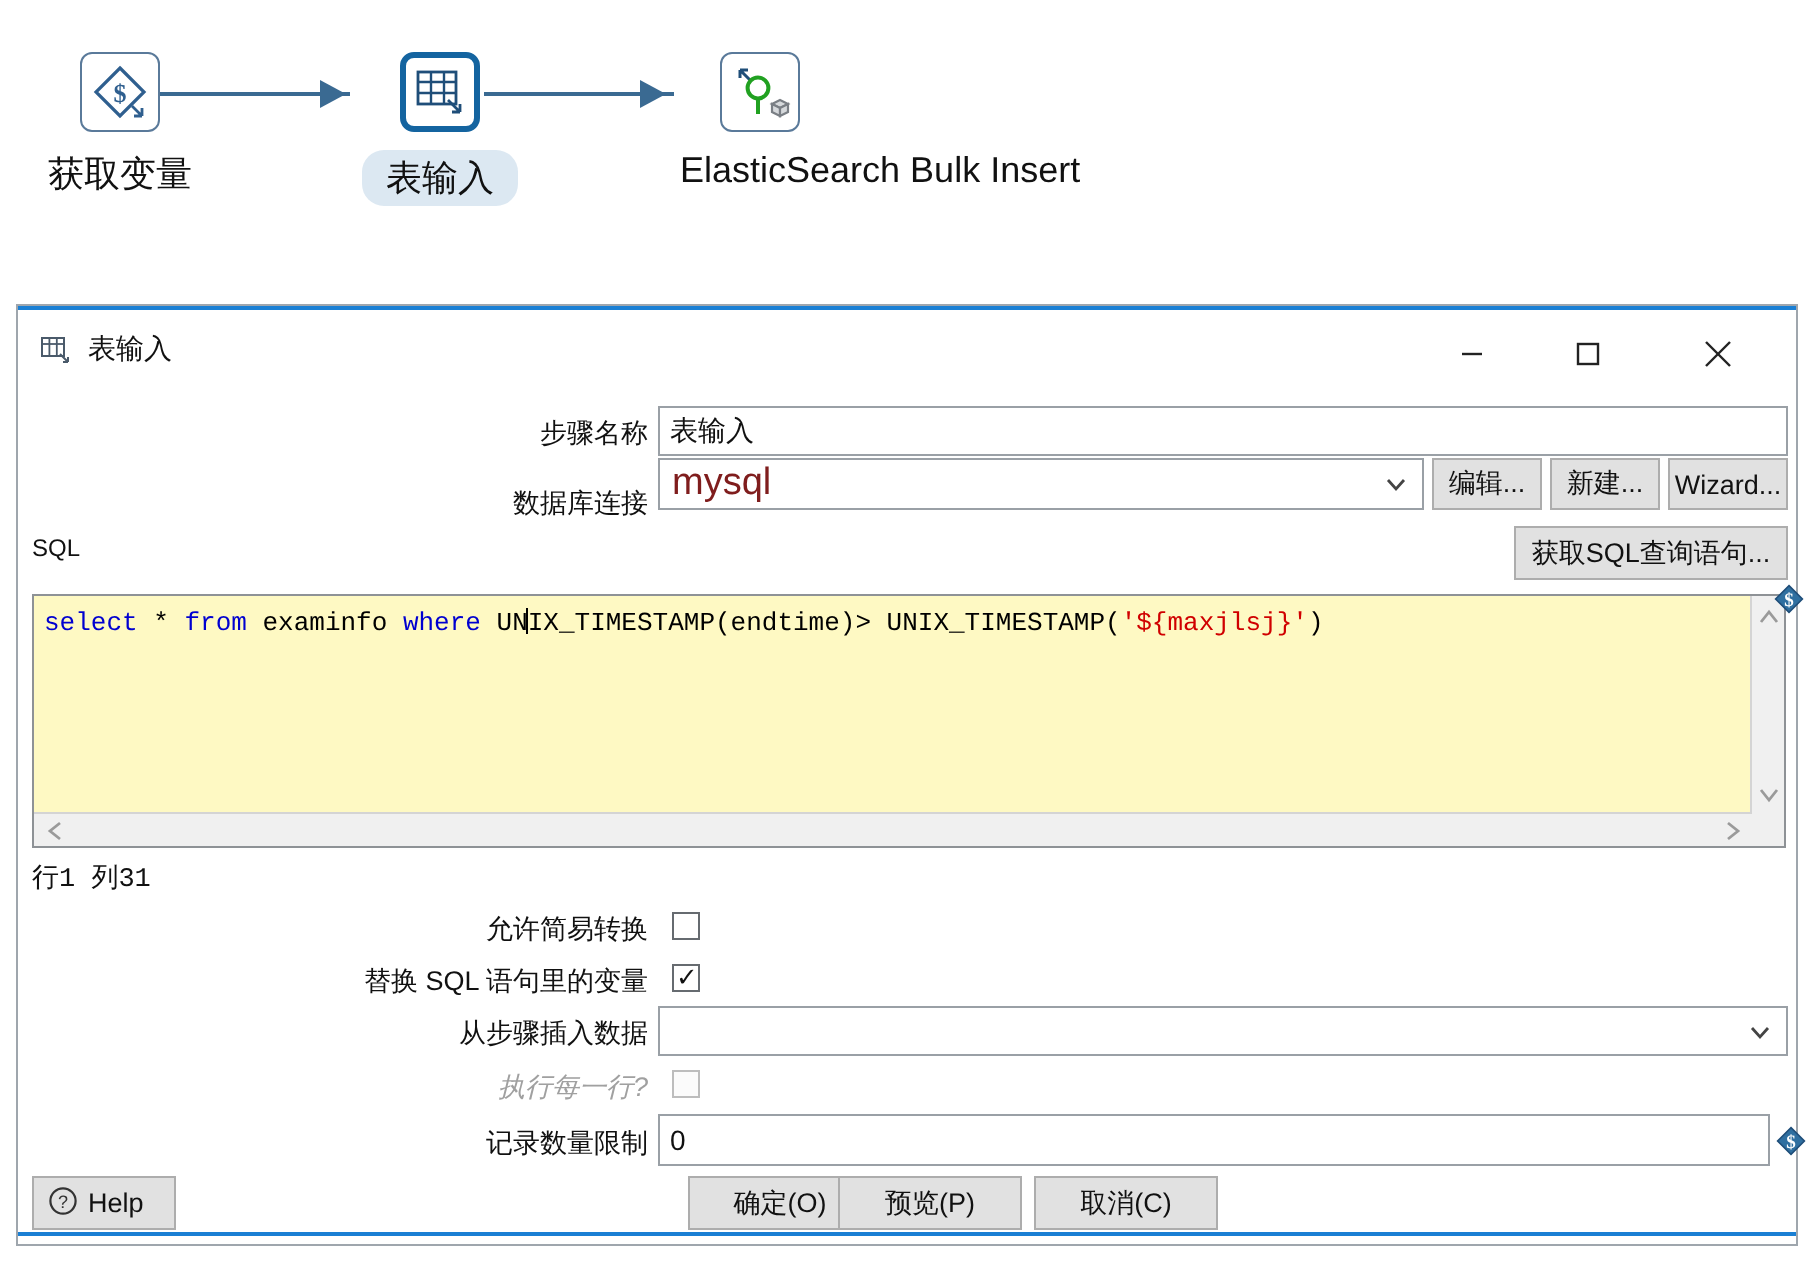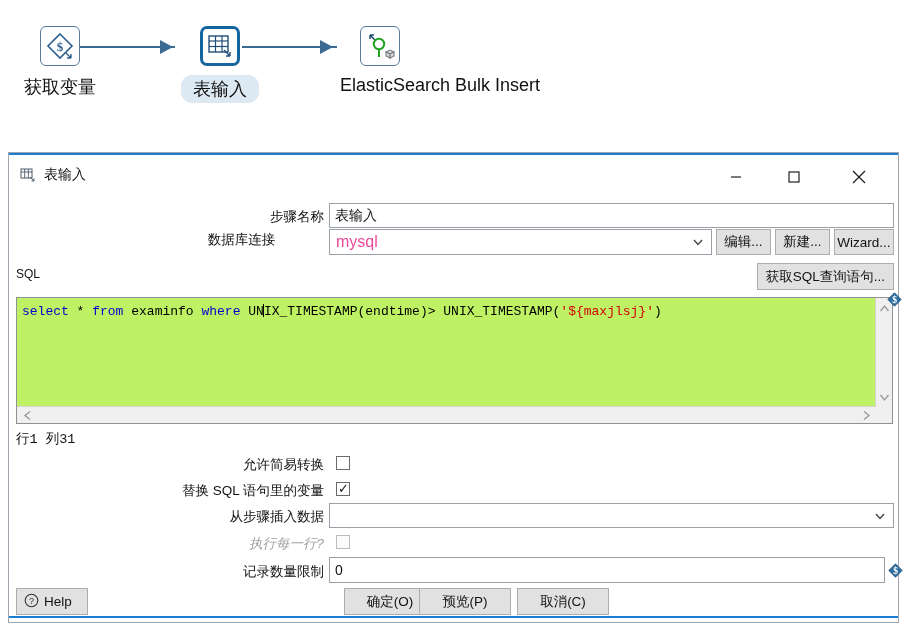--- a/index.html
+++ b/index.html
@@ -138,22 +138,22 @@
   .combo {
     position: absolute;
     border: 1px solid #9aa0a6;
     background: #ffffff;
     box-sizing: border-box;
   }
   .combo .combo-val {
     position: absolute;
     left: 6px; top: 50%;
     transform: translateY(-50%);
-    font-size: 16px;
-    color: #ec4899;
+    font-size: 19px;
+    color: #7f1d1d;
     text-align: center;
   }
   .combo .combo-arrow {
     position: absolute;
     right: 4px; top: 0; bottom: 0;
     width: 18px;
     display: flex;
     align-items: center;
     justify-content: center;
   }
@@ -180,21 +180,21 @@
     left: 7px; top: 114px;
     font-size: 12px;
     color: #111111;
   }
   #sql-box {
     position: absolute;
     left: 7px; top: 144px;
     width: 877px;
     height: 127px;
     border: 1px solid #8e9296;
-    background: #bef264;
+    background: #fef9c3;
     box-sizing: border-box;
     overflow: hidden;
   }
   #sql-code {
     position: absolute;
     left: 5px; top: 5px;
     font-family: "Liberation Mono", "DejaVu Sans Mono", monospace;
     font-size: 13px;
     line-height: 17px;
     white-space: pre;
@@ -384,21 +384,21 @@
         <svg width="14" height="14" viewBox="0 0 14 14">
             <line x1="1" y1="1" x2="13" y2="13" stroke="#222" stroke-width="1.2"></line>
             <line x1="13" y1="1" x2="1" y2="13" stroke="#222" stroke-width="1.2"></line>
           </svg>
       </div>
     </div>
 
     <div class="row-label" style="left:150px; top:55px; width:165px;">步骤名称</div>
     <input class="txt-input" type="text" style="left: 320px; top: 50px; width: 565px; height: 25px;" value="表输入">
 
-    <div class="row-label" style="left:150px; top:78px; width:165px;text-align:center;">数据库连接</div>
+    <div class="row-label" style="left:150px; top:90px; width:165px;">数据库连接</div>
     <div class="combo" style="left:320px; top:76px; width:383px; height:26px;">
       <span class="combo-val">mysql</span>
       <span class="combo-arrow">
         <svg width="12" height="12" viewBox="0 0 12 12">
             <polyline points="2,4 6,8.5 10,4" fill="none" stroke="#444" stroke-width="1.4"></polyline>
           </svg>
       </span>
     </div>
     <div class="gbtn" style="left:707px; top:76px; width:55px; height:26px;">编辑...</div>
     <div class="gbtn" style="left:766px; top:76px; width:55px; height:26px;">新建...</div>

